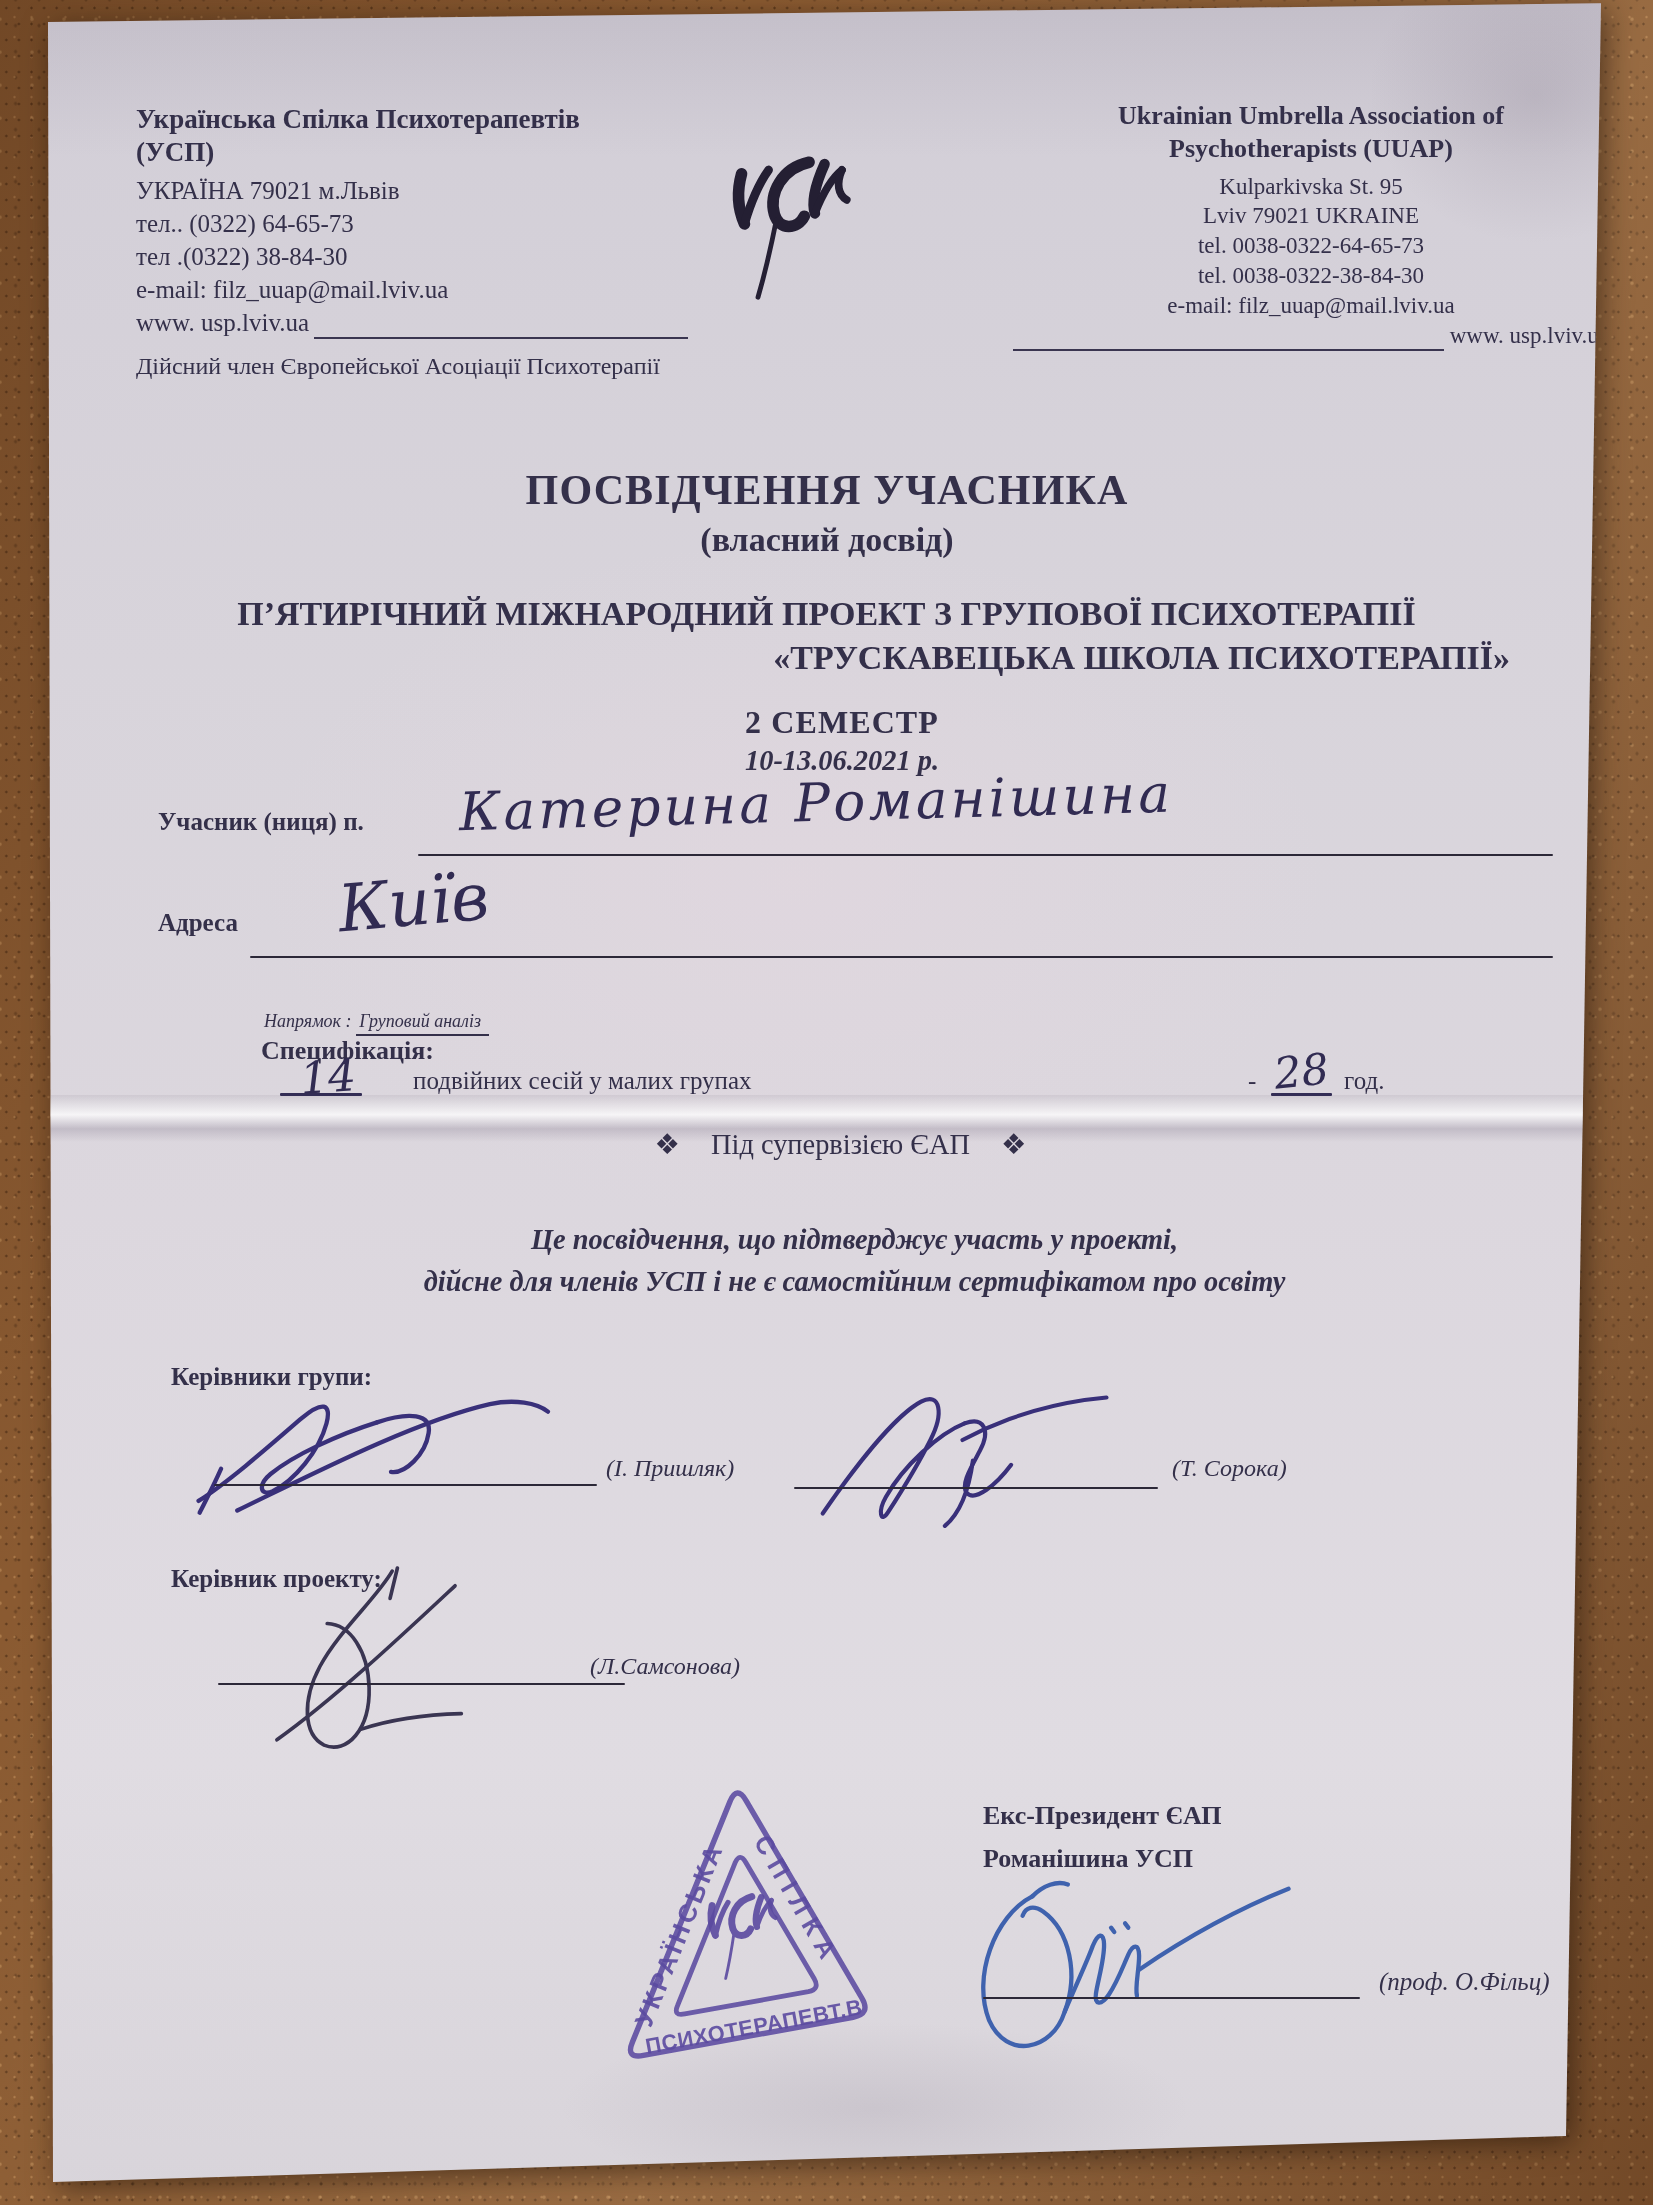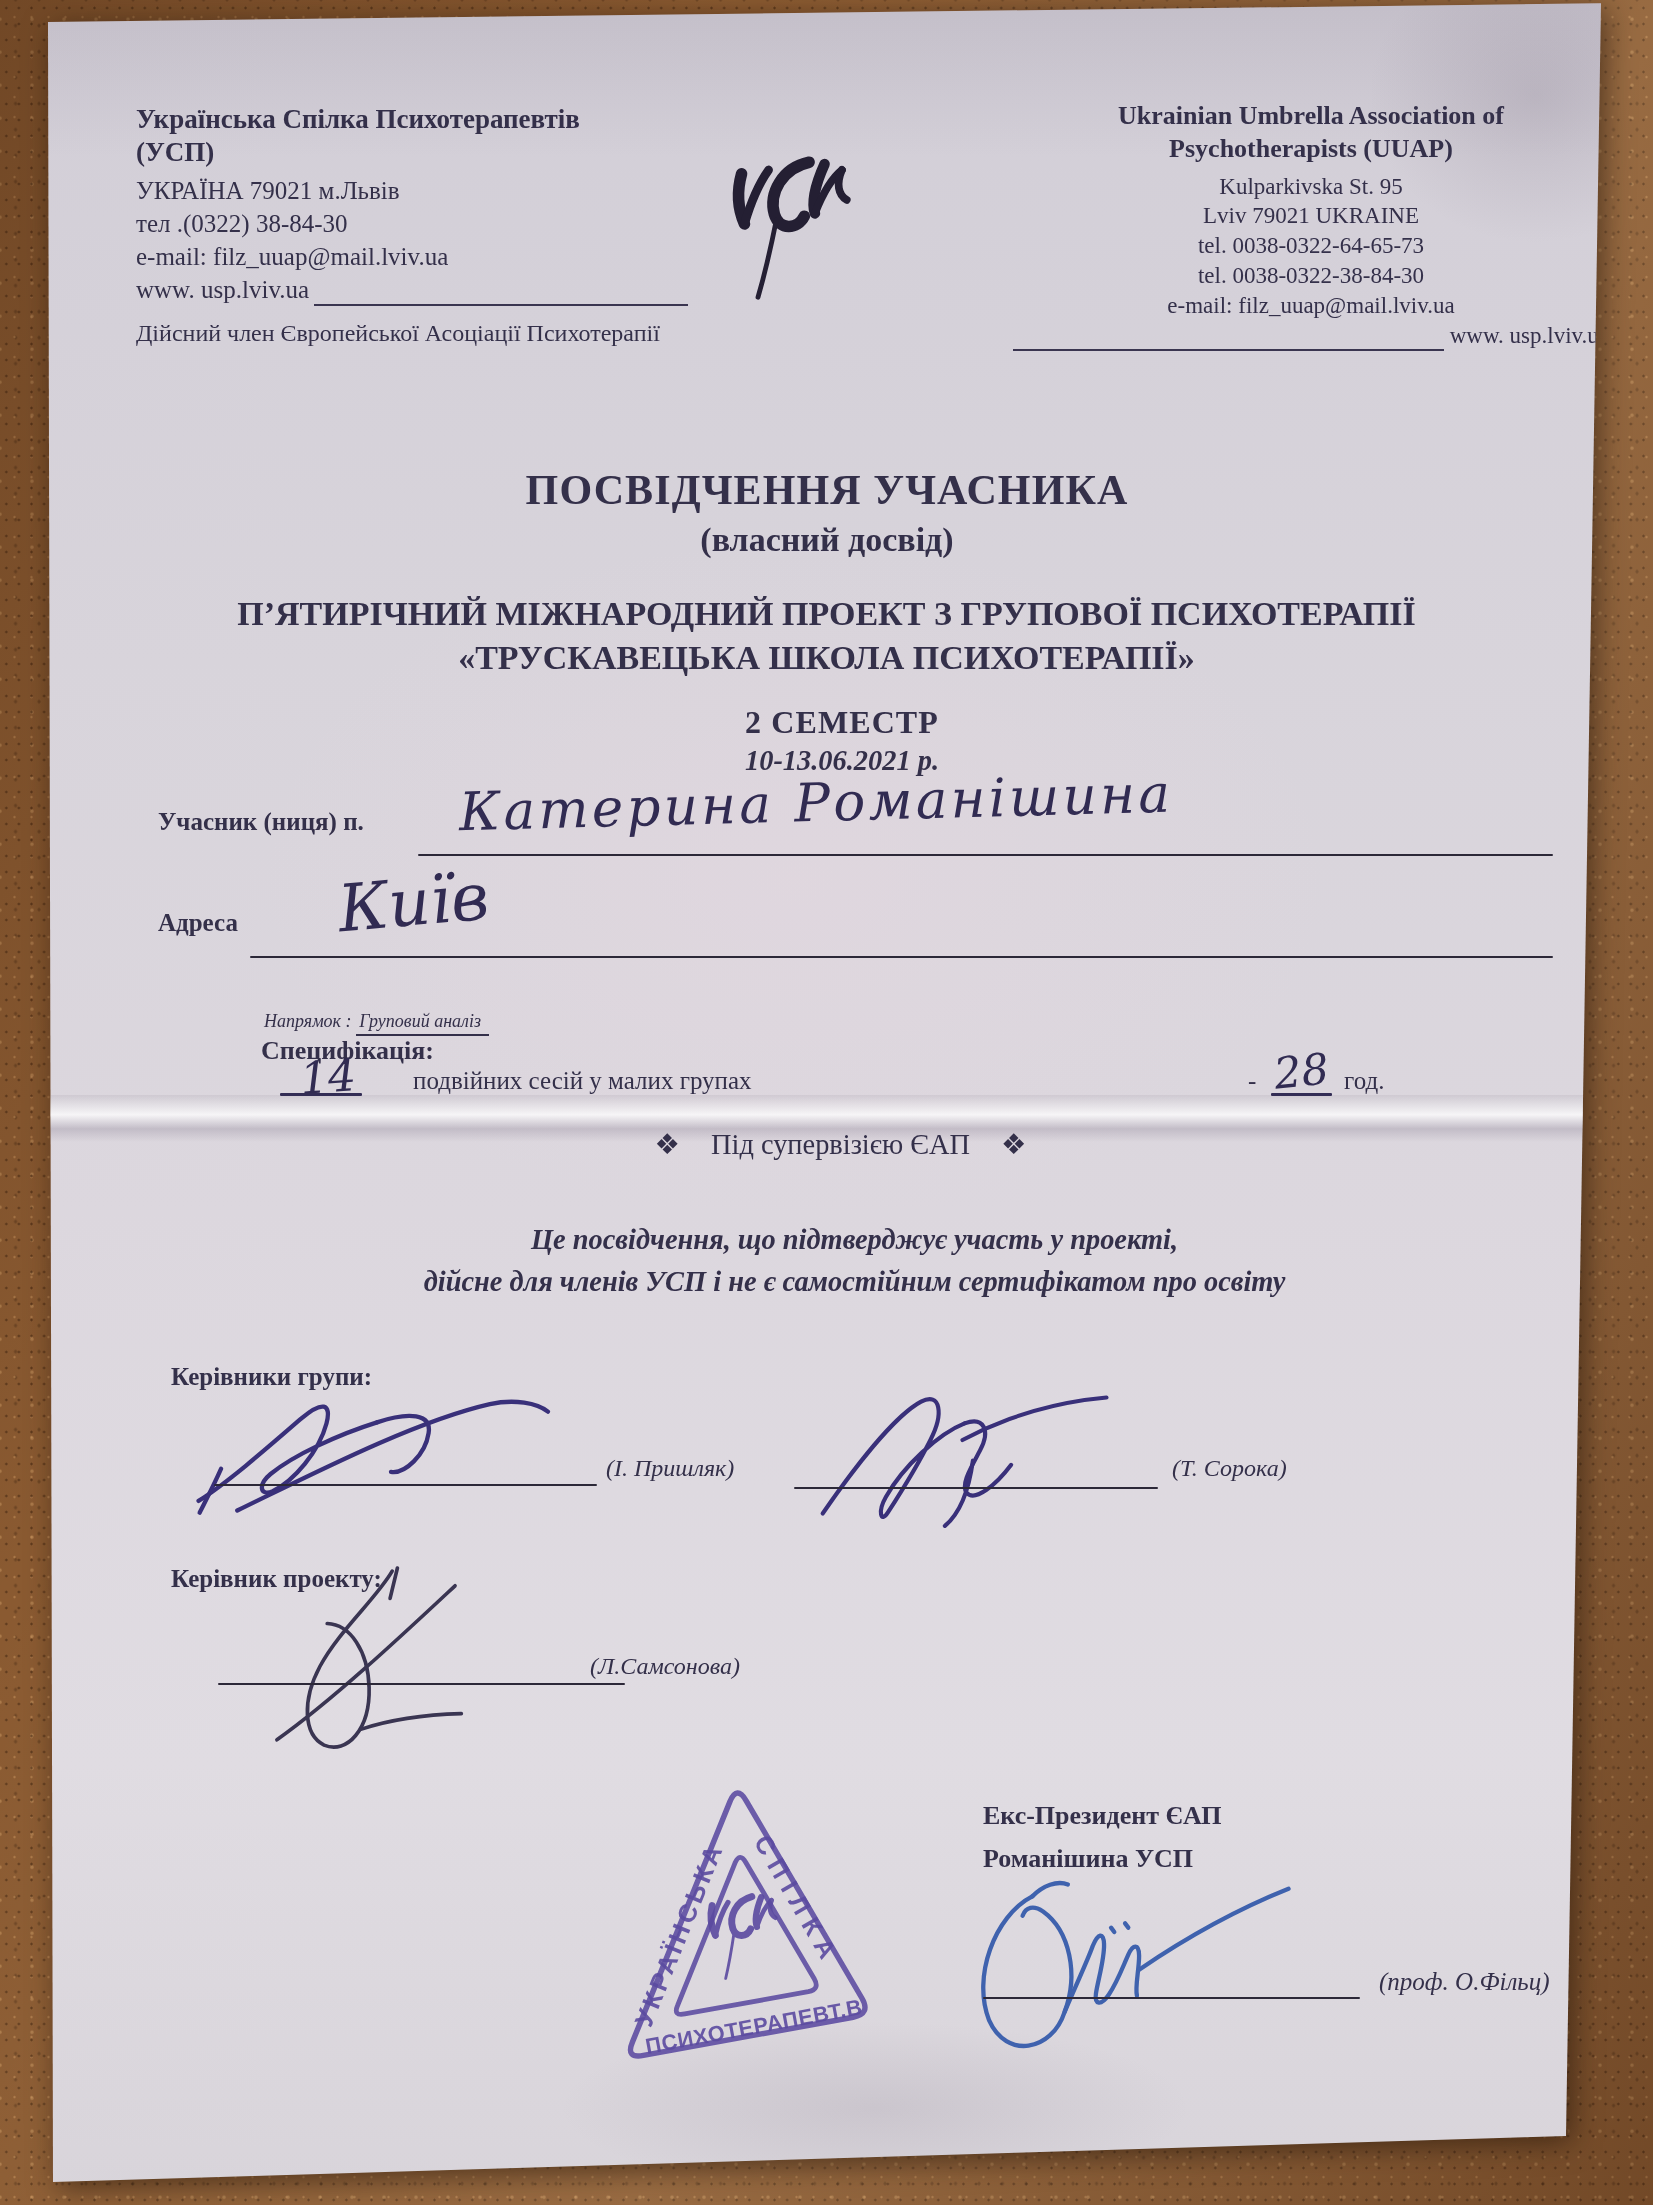--- a/index.html
+++ b/index.html
@@ -78,20 +78,21 @@
     <div class="wrinkle-tr"></div>
     <div class="crease-main"></div>
     <div class="wrinkle-bottom"></div>
 
     <div class="hdr-left">
       <div class="org">
         <span>Українська Спілка Психотерапевтів</span><br>
         <span>(УСП)</span>
       </div>
       <div>УКРАЇНА 79021 м.Львів</div>
+      <div>тел.. (0322) 64-65-73</div>
       <div>тел .(0322) 38-84-30</div>
       <div>e-mail: filz_uuap@mail.lviv.ua</div>
       <div class="wwwrow">
         <span>www. usp.lviv.ua</span>
         <span class="rule" style="flex:1;margin-left:4.4px;"></span>
       </div>
       <div style="font-size:24px;margin-top:12px;">Дійсний член Європейської Асоціації Психотерапії</div>
     </div>
 
     <svg style="position:absolute;left:711px;top:141px;color:#241f33;" width="148" height="164" viewBox="0 0 150 170">
@@ -122,21 +123,21 @@
       <div class="wwwrow">
         <span class="rule" style="flex:1;margin-right:5.5px;"></span>
         <span>www. usp.lviv.ua</span>
       </div>
     </div>
 
     <div class="t bold center" style="left:280px;top:466px;width:1094px;font-size:42px;letter-spacing:1.1px;">ПОСВІДЧЕННЯ УЧАСНИКА</div>
     <div class="t bold center" style="left:280px;top:521px;width:1094px;font-size:34px;">(власний досвід)</div>
 
     <div class="t bold center" style="left:143px;top:595px;width:1367px;font-size:34px;">П’ЯТИРІЧНИЙ МІЖНАРОДНИЙ ПРОЕКТ З ГРУПОВОЇ ПСИХОТЕРАПІЇ</div>
-    <div class="t bold center" style="left:143px;top:639px;width:1367px;font-size:34px;">«ТРУСКАВЕЦЬКА ШКОЛА ПСИХОТЕРАПІЇ»</div>
+    <div class="t bold center" style="left:143px;top:639px;width:1367px;font-size:34px;text-align:right;">«ТРУСКАВЕЦЬКА ШКОЛА ПСИХОТЕРАПІЇ»</div>
 
     <div class="t bold center" style="left:295px;top:704px;width:1094px;font-size:32px;letter-spacing:1.1px;">2 СЕМЕСТР</div>
     <div class="t bold ital center" style="left:295px;top:745px;width:1094px;font-size:28.4px;">10-13.06.2021 р.</div>
 
     <div class="t bold" style="left:158px;top:808px;font-size:25px;">Учасник (ниця) п.</div>
     <div class="hline" style="left:418px;top:854px;width:1135px;"></div>
     <div class="hand" style="left:459px;top:772px;font-size:53px;letter-spacing:3.3px;transform:rotate(-1.5deg);">Катерина Романішина</div>
 
     <div class="t bold" style="left:158px;top:909px;font-size:25px;">Адреса</div>
     <div class="hline" style="left:250px;top:956px;width:1303px;"></div>

